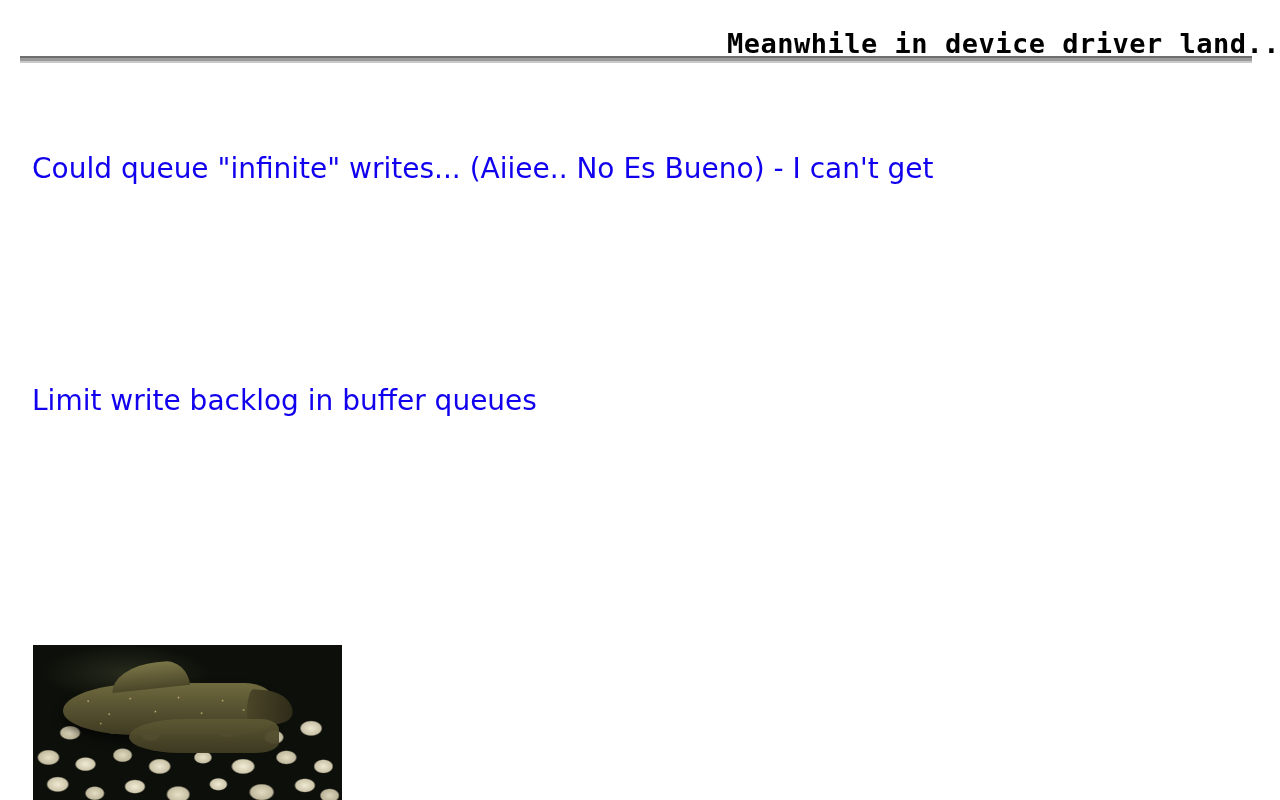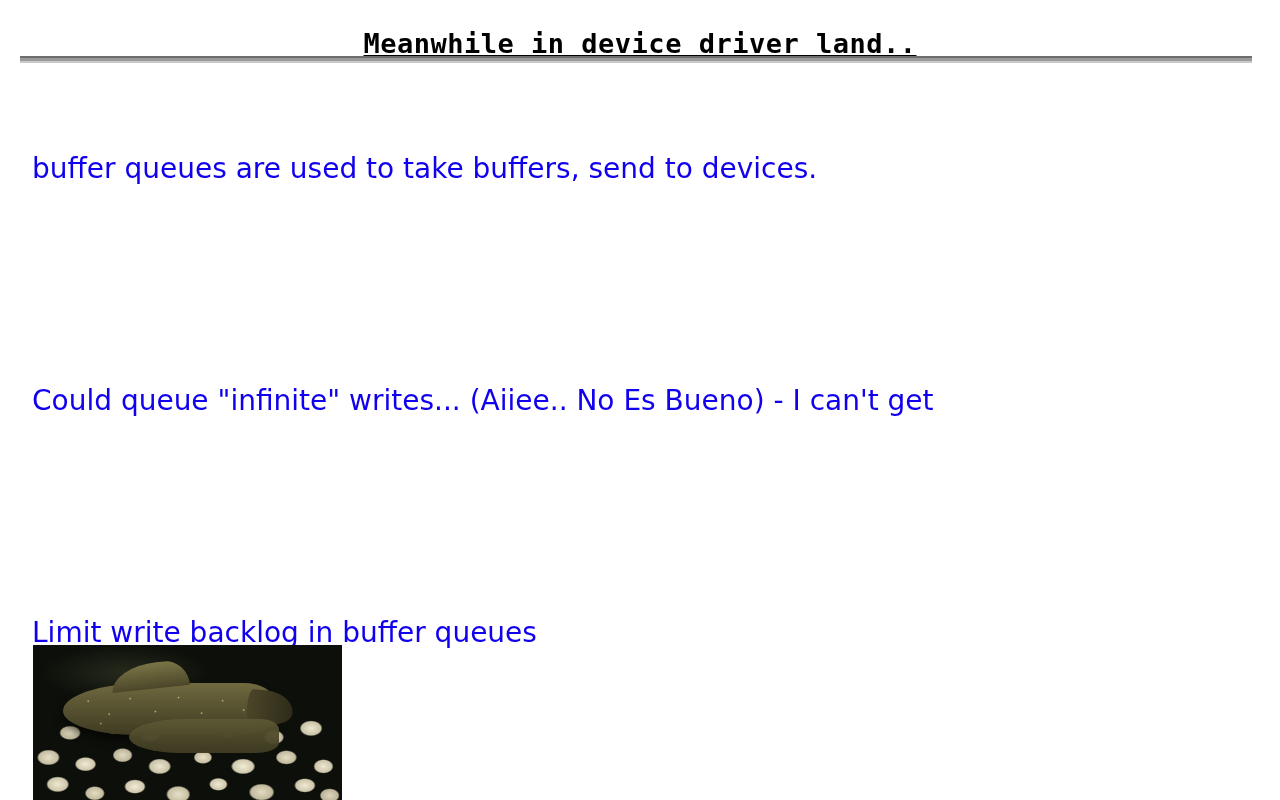--- a/index.html
+++ b/index.html
@@ -14,28 +14,27 @@
     overflow: hidden;
     font-family: "DejaVu Sans", sans-serif;
   }
 
   
   .slide-title {
     position: absolute;
     top: 28px;
     left: 0;
     width: 1280px;
-    text-align: center;
+    text-align: right;
     font-family: "DejaVu Sans Mono", monospace;
     font-weight: bold;
     font-size: 27px;
     color: #000000;
     letter-spacing: 0.5px;
     white-space: nowrap;
-    text-decoration: underline;
   }
 
   
   .title-rule {
     position: absolute;
     top: 56px;
     left: 20px;
     width: 1232px;
     height: 7px;
     background: #9a9a9a;
@@ -176,23 +175,20 @@
 </style>
 </head>
 <body>
 
 <div class="slide-title">Meanwhile in device driver land..</div>
 
 <div class="title-rule"></div>
 
 <div class="body-block">
 
-  <div class="para p1">
-    <span class="line">buffer queues are used to take buffers, send to devices.</span>
-  </div>
 
   <div class="para p2">
     <span class="line">Could queue "infinite" writes... (Aiiee.. No Es Bueno) - I can't get</span>
   </div>
 
   <div class="para p3">
     <span class="line">Limit write backlog in buffer queues</span>
   </div>
 
 </div>

